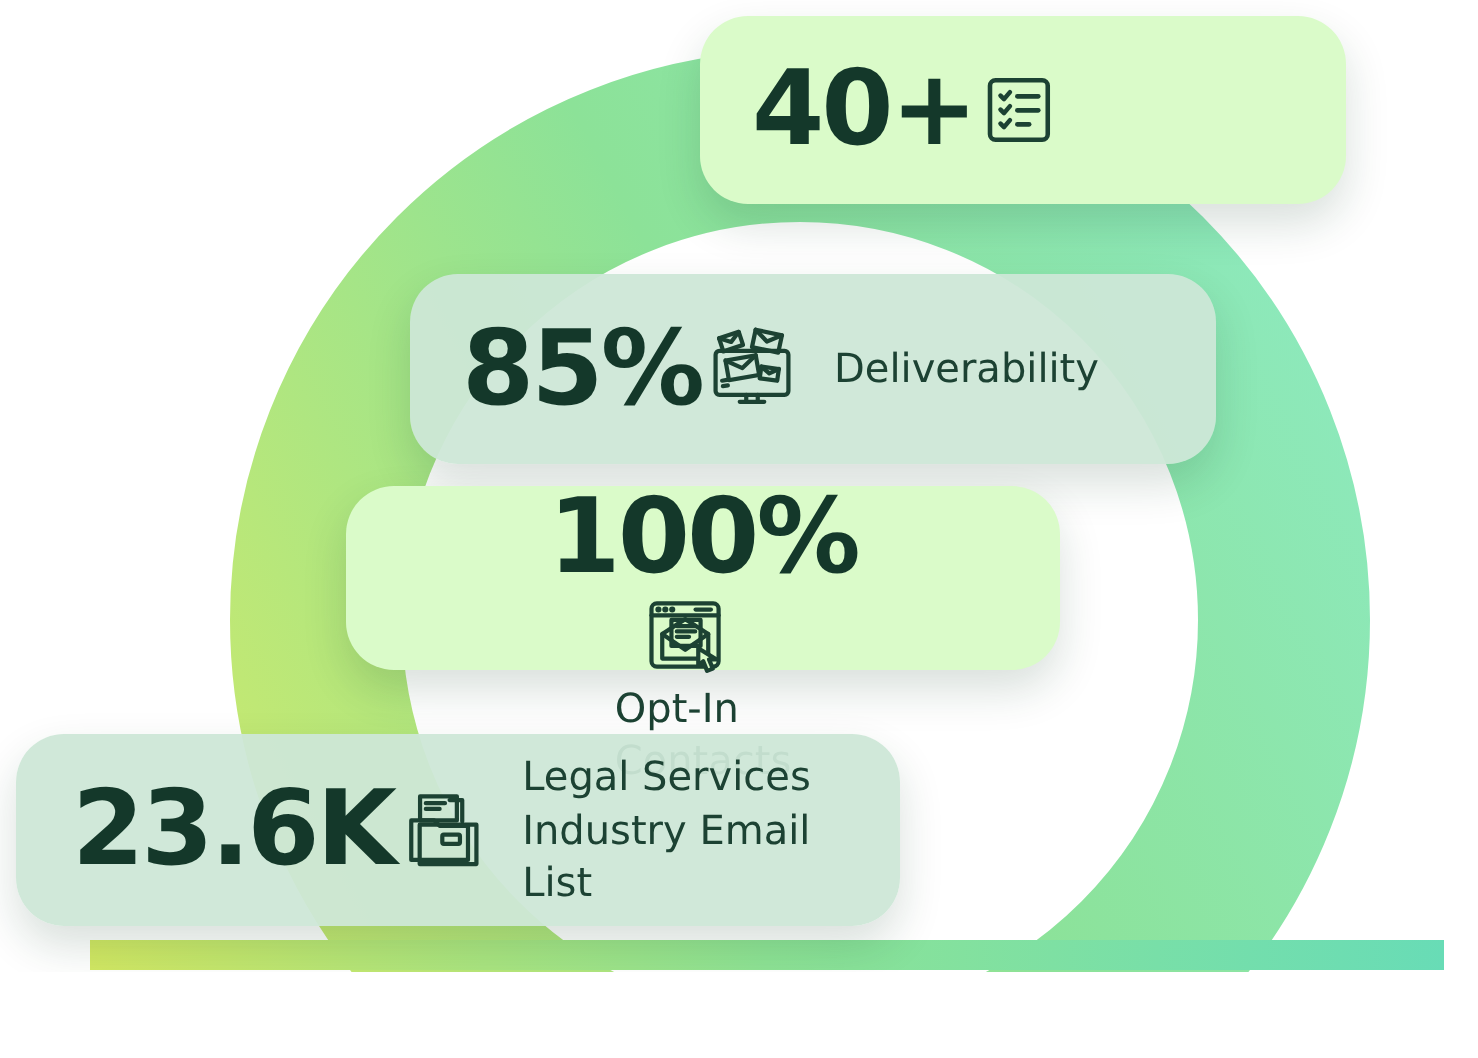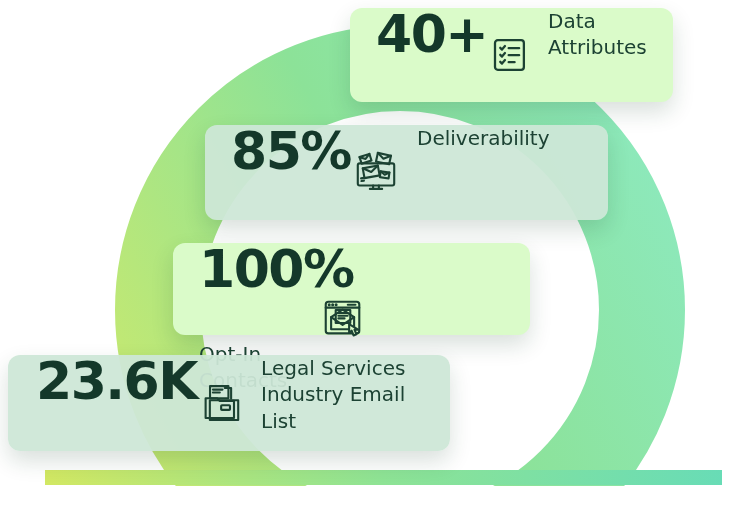--- a/index.html
+++ b/index.html
@@ -14,26 +14,26 @@
     position:relative;width:739px;height:529px;background:#ffffff;
     font-family:"DejaVu Sans","Liberation Sans",sans-serif;color:var(--ink);
   }
   .clip{position:absolute;left:0;top:0;width:739px;height:486px;overflow:hidden;}
   .ring-svg{position:absolute;left:0;top:0;z-index:1;}
   .baseline-bar{
     position:absolute;left:45px;top:470px;width:677px;height:15px;z-index:2;
     background:linear-gradient(90deg,var(--bar1) 0%,var(--bar2) 50%,var(--bar3) 100%);
   }
   .card{
-    position:absolute;z-index:3;display:flex;
-    border-radius:12px;padding:0 26px;box-sizing:border-box;
+    position:absolute;z-index:3;display:flex;align-items:center;
+    border-radius:24px;padding:0 26px;box-sizing:border-box;
     box-shadow:0 10px 22px rgba(20,60,40,0.16);
   }
   .card.light{background:var(--card-light);}
-  .card.sage{background:rgba(205,231,215,0.94);}
+  .card.sage{background:rgba(205,231,215,0.94);margin-top:12px;}
   .card-1{left:350px;top:8px;width:323px;height:94px;}
   .card-2{left:205px;top:125px;width:403px;height:95px;}
   .card-3{left:173px;top:243px;width:357px;height:92px;flex-direction:column;}
   .card-4{left:8px;top:355px;width:442px;height:96px;padding-left:28px;}
   .num{
     font-size:52px;font-weight:800;letter-spacing:-1.5px;line-height:1;
     color:var(--ink);flex:0 0 auto;
   }
   .card-1 .num{min-width:112px;}
   .card-2 .num{min-width:122px;}
@@ -70,22 +70,20 @@
         <svg width="42" height="42" viewBox="0 0 24 24" fill="none" stroke="#1c4233" stroke-width="1.3" stroke-linecap="round" stroke-linejoin="round">
           <rect x="4" y="3.5" width="16.5" height="17" rx="1.6"></rect>
           <path d="M7 7.9l1 1 1.7-2"></path>
             <path d="M11.8 8.1h6"></path>
           <path d="M7 11.9l1 1 1.7-2"></path>
             <path d="M11.8 12.1h6"></path>
           <path d="M7 15.9l1 1 1.7-2"></path>
             <path d="M11.8 16.1h3.4"></path>
         </svg>
       </span>
-      <div class="lbl">Data
-Attributes</div>
     </div>
 
     <div class="card sage card-2">
       <div class="num">85%</div>
       <span class="icon">
         <svg width="46" height="46" viewBox="0 0 24 24" fill="none" stroke="#1c4233" stroke-width="1.1" stroke-linecap="round" stroke-linejoin="round">
           <rect x="2.5" y="7" width="19" height="11.5" rx="1"></rect>
           <path d="M10.5 18.5v1.6M13.5 18.5v1.6M8.8 20.3h6.4"></path>
           <g transform="rotate(-18 6.5 4.5)">
               <rect x="3.8" y="2.8" width="5.4" height="3.6"></rect>

